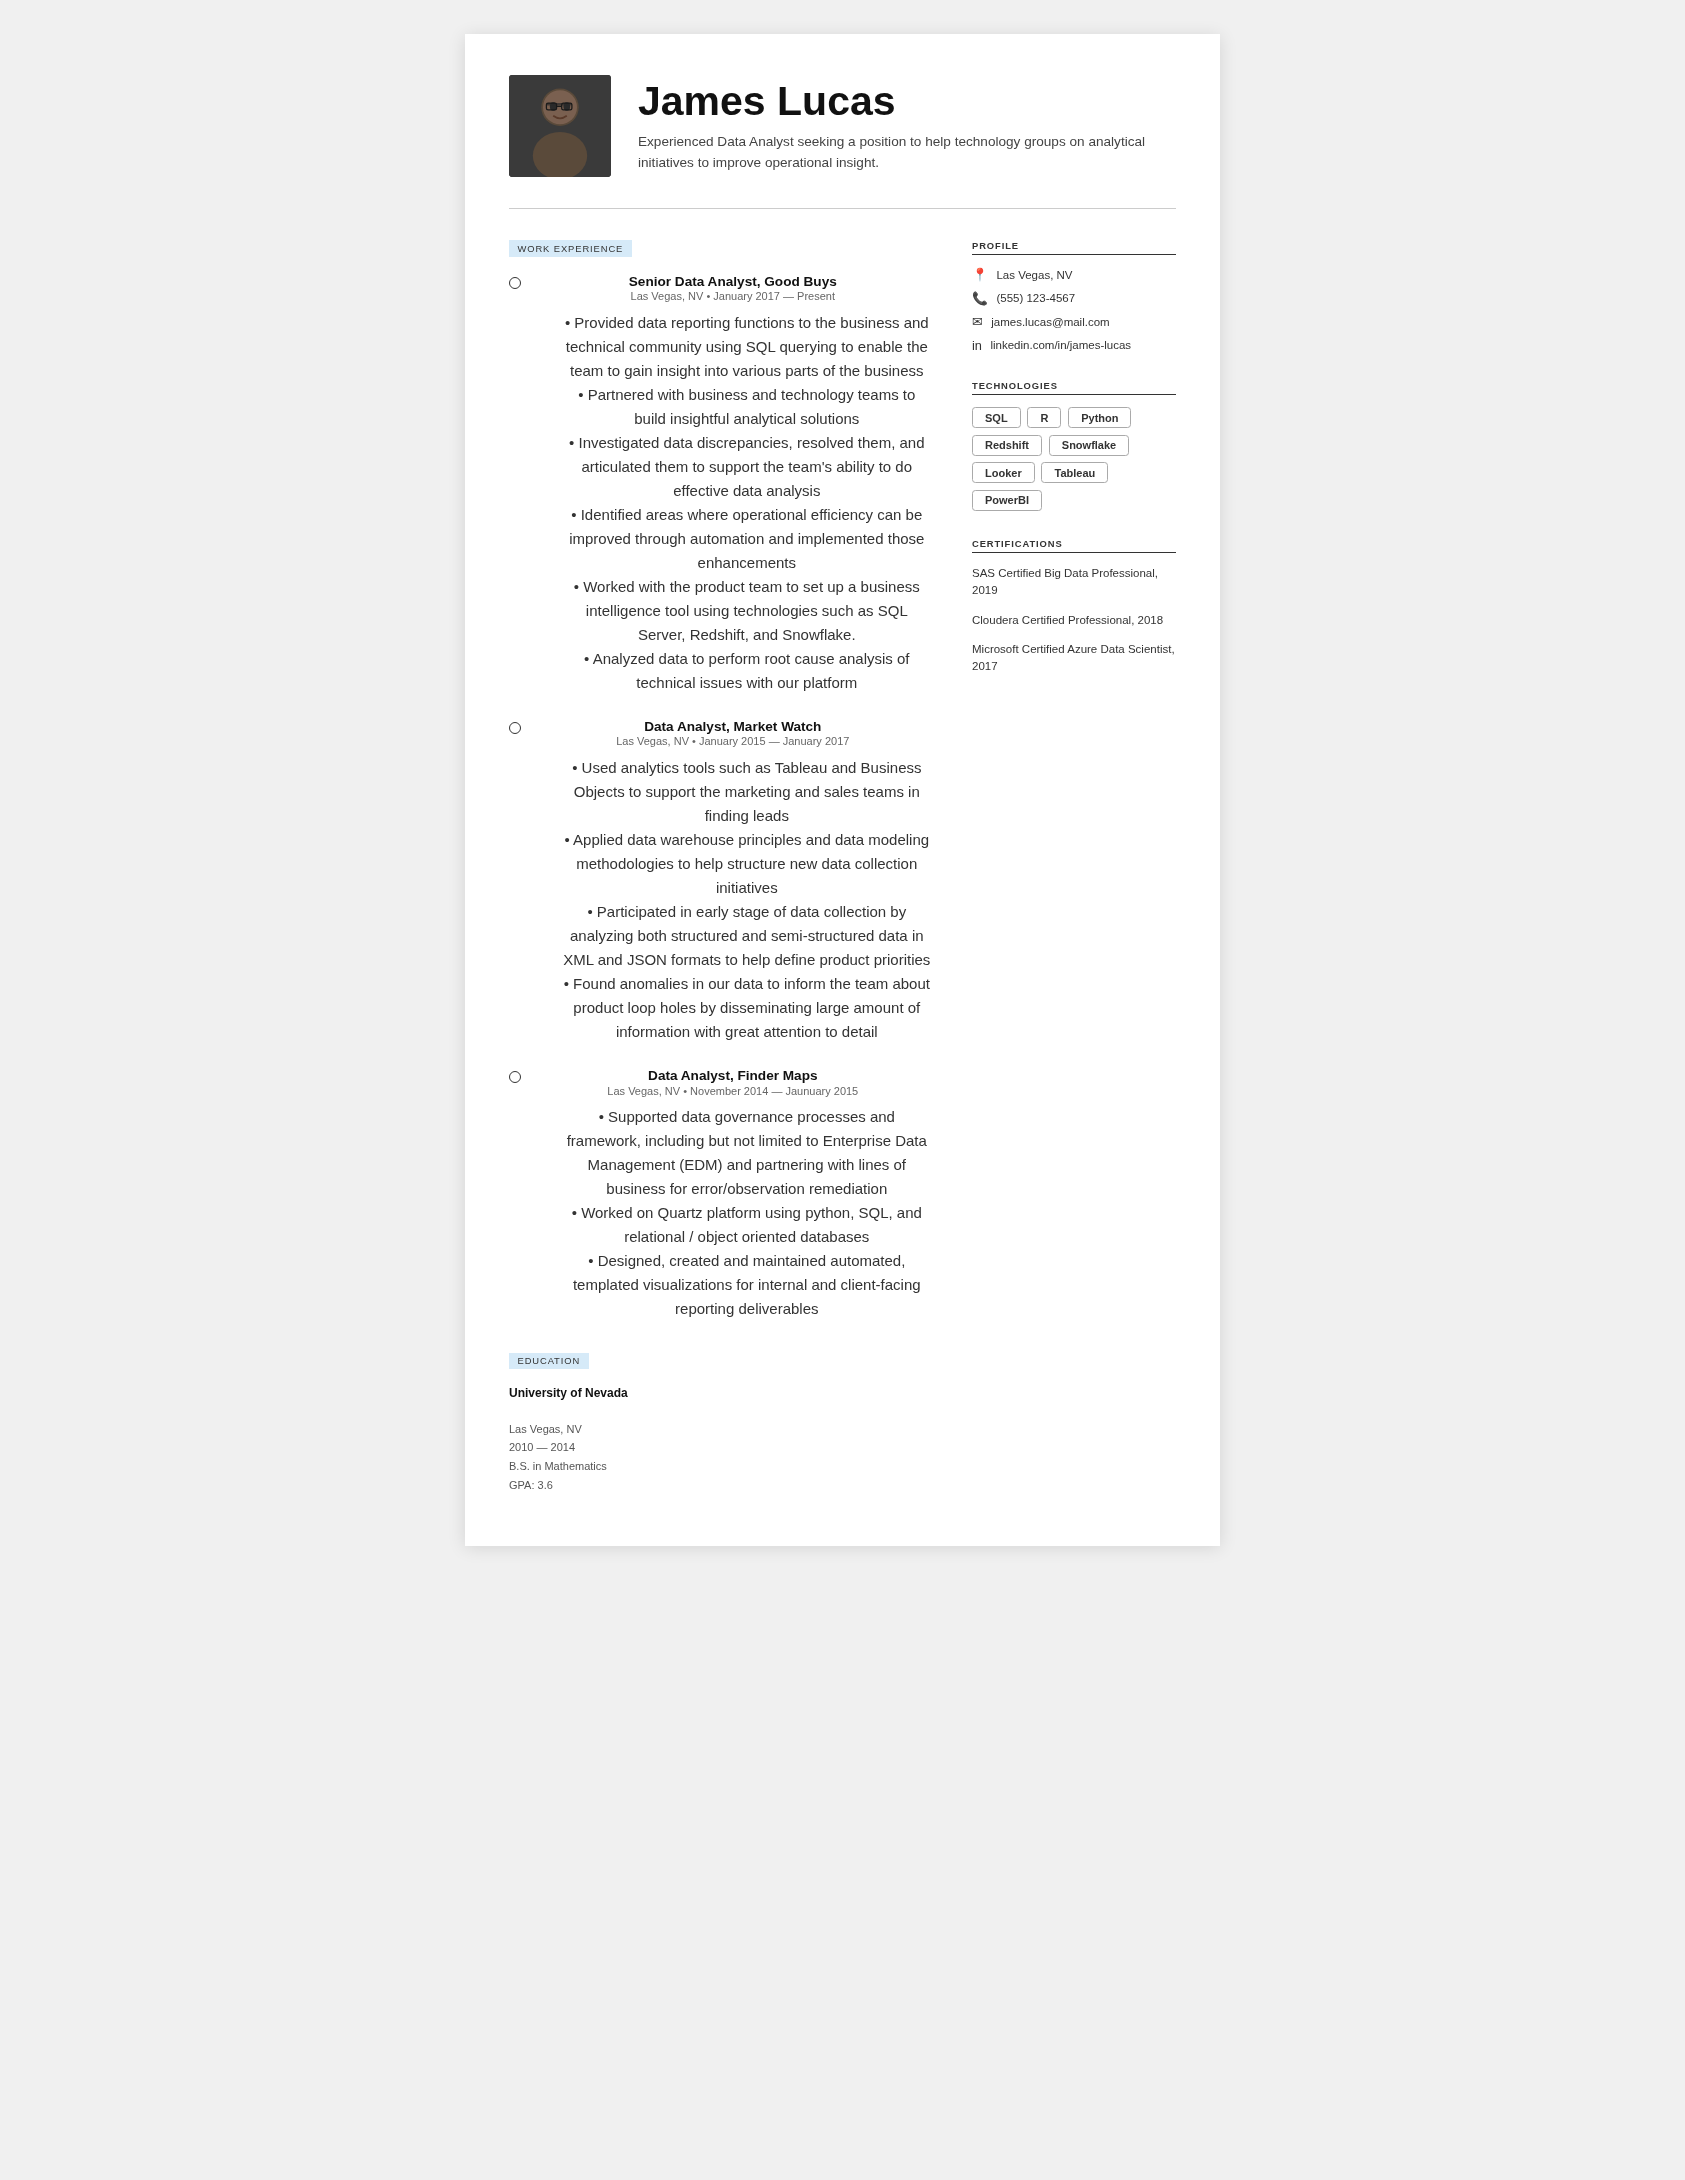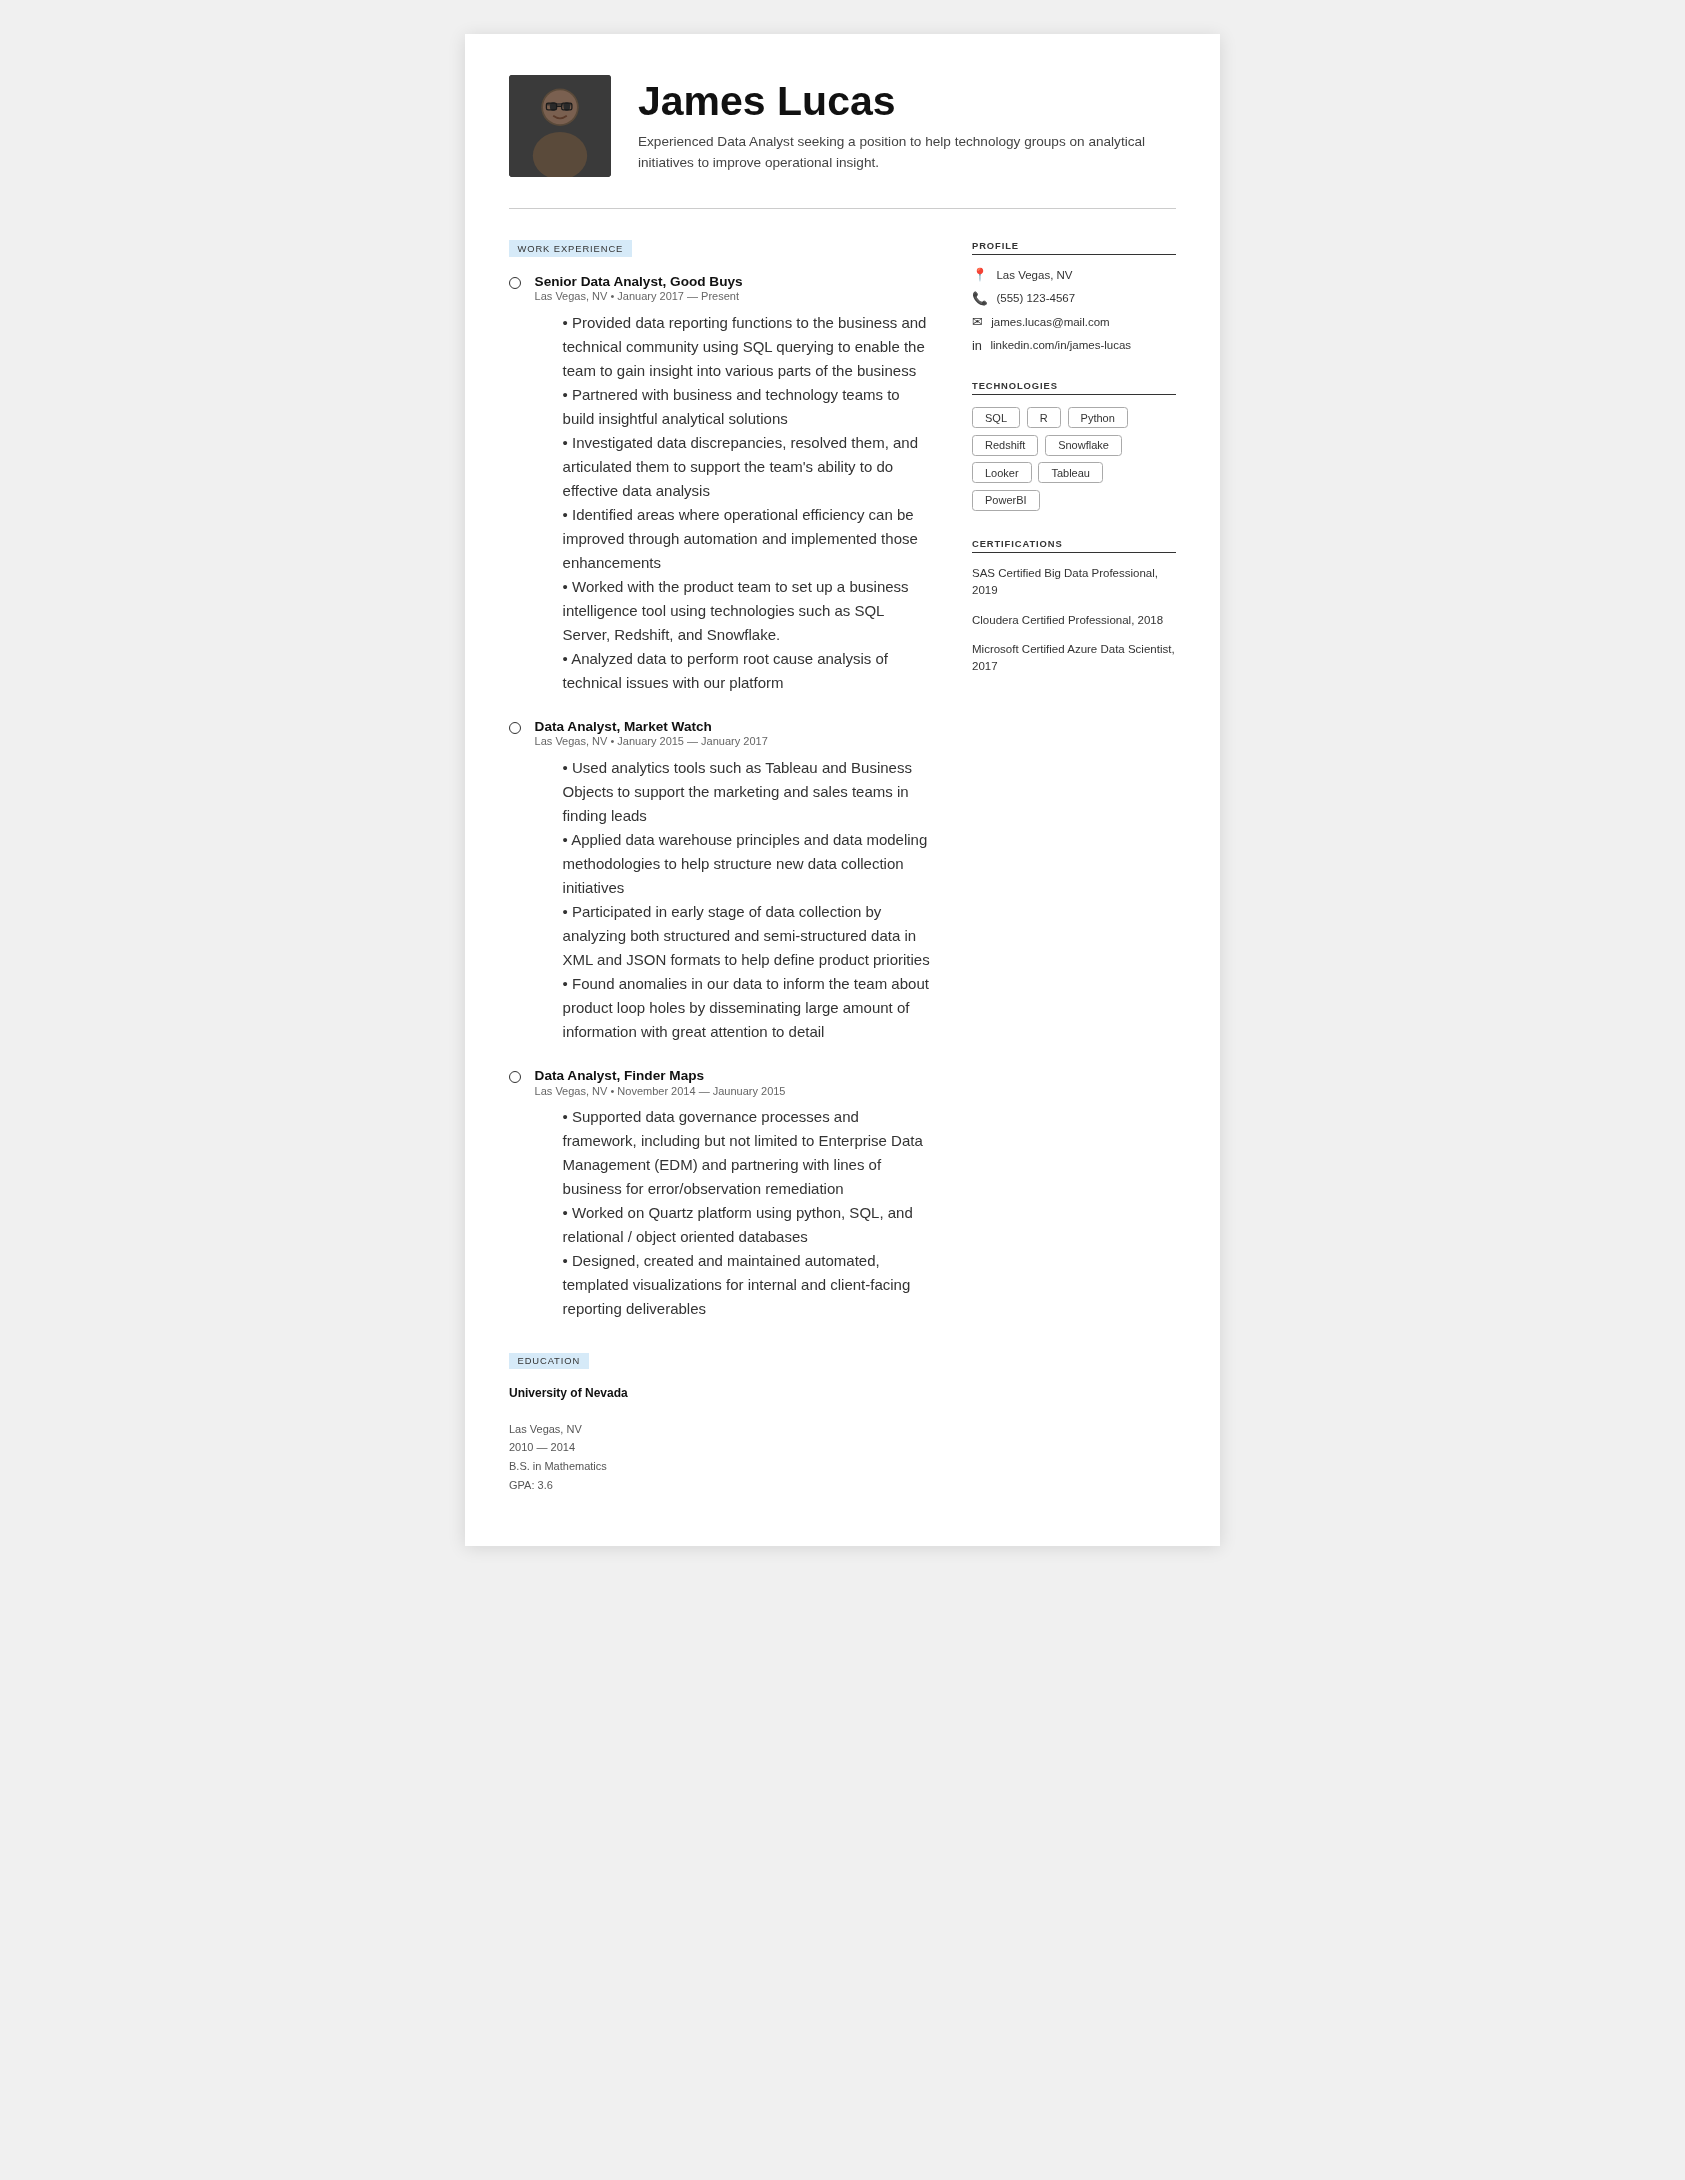--- a/index.html
+++ b/index.html
@@ -77,21 +77,21 @@
       letter-spacing: 0.9px;
       color: #333;
       background: #d6eaf8;
       display: inline-block;
       padding: 2.6px 8.5px;
       margin-bottom: 17px;
       text-transform: uppercase;
     }
 
     
-    .job { display: flex; gap: 13.6px; margin-bottom: 24px; }
+    .job { display: flex; gap: 13.6px; margin-bottom: 24px; text-align: center; }
     .job-dot {
       margin-top: 3.4px;
       width: 12px;
       height: 12px;
       border-radius: 50%;
       border: 1.7px solid #333;
       flex-shrink: 0;
     }
     .job-content { flex: 1; }
     .job-title {
@@ -159,21 +159,21 @@
       display: flex;
       flex-wrap: wrap;
       gap: 6.8px;
     }
     .tech-tag {
       border: 1.3px solid #aaa;
       border-radius: 3.4px;
       padding: 3.4px 12px;
       font-size: 11px;
       color: #333;
-      font-weight: 400;
+      font-weight: 700;
     }
 
     
     .cert-item {
       font-size: 11.5px;
       color: #333;
       line-height: 1.5;
       margin-bottom: 12px;
     }
   </style>

